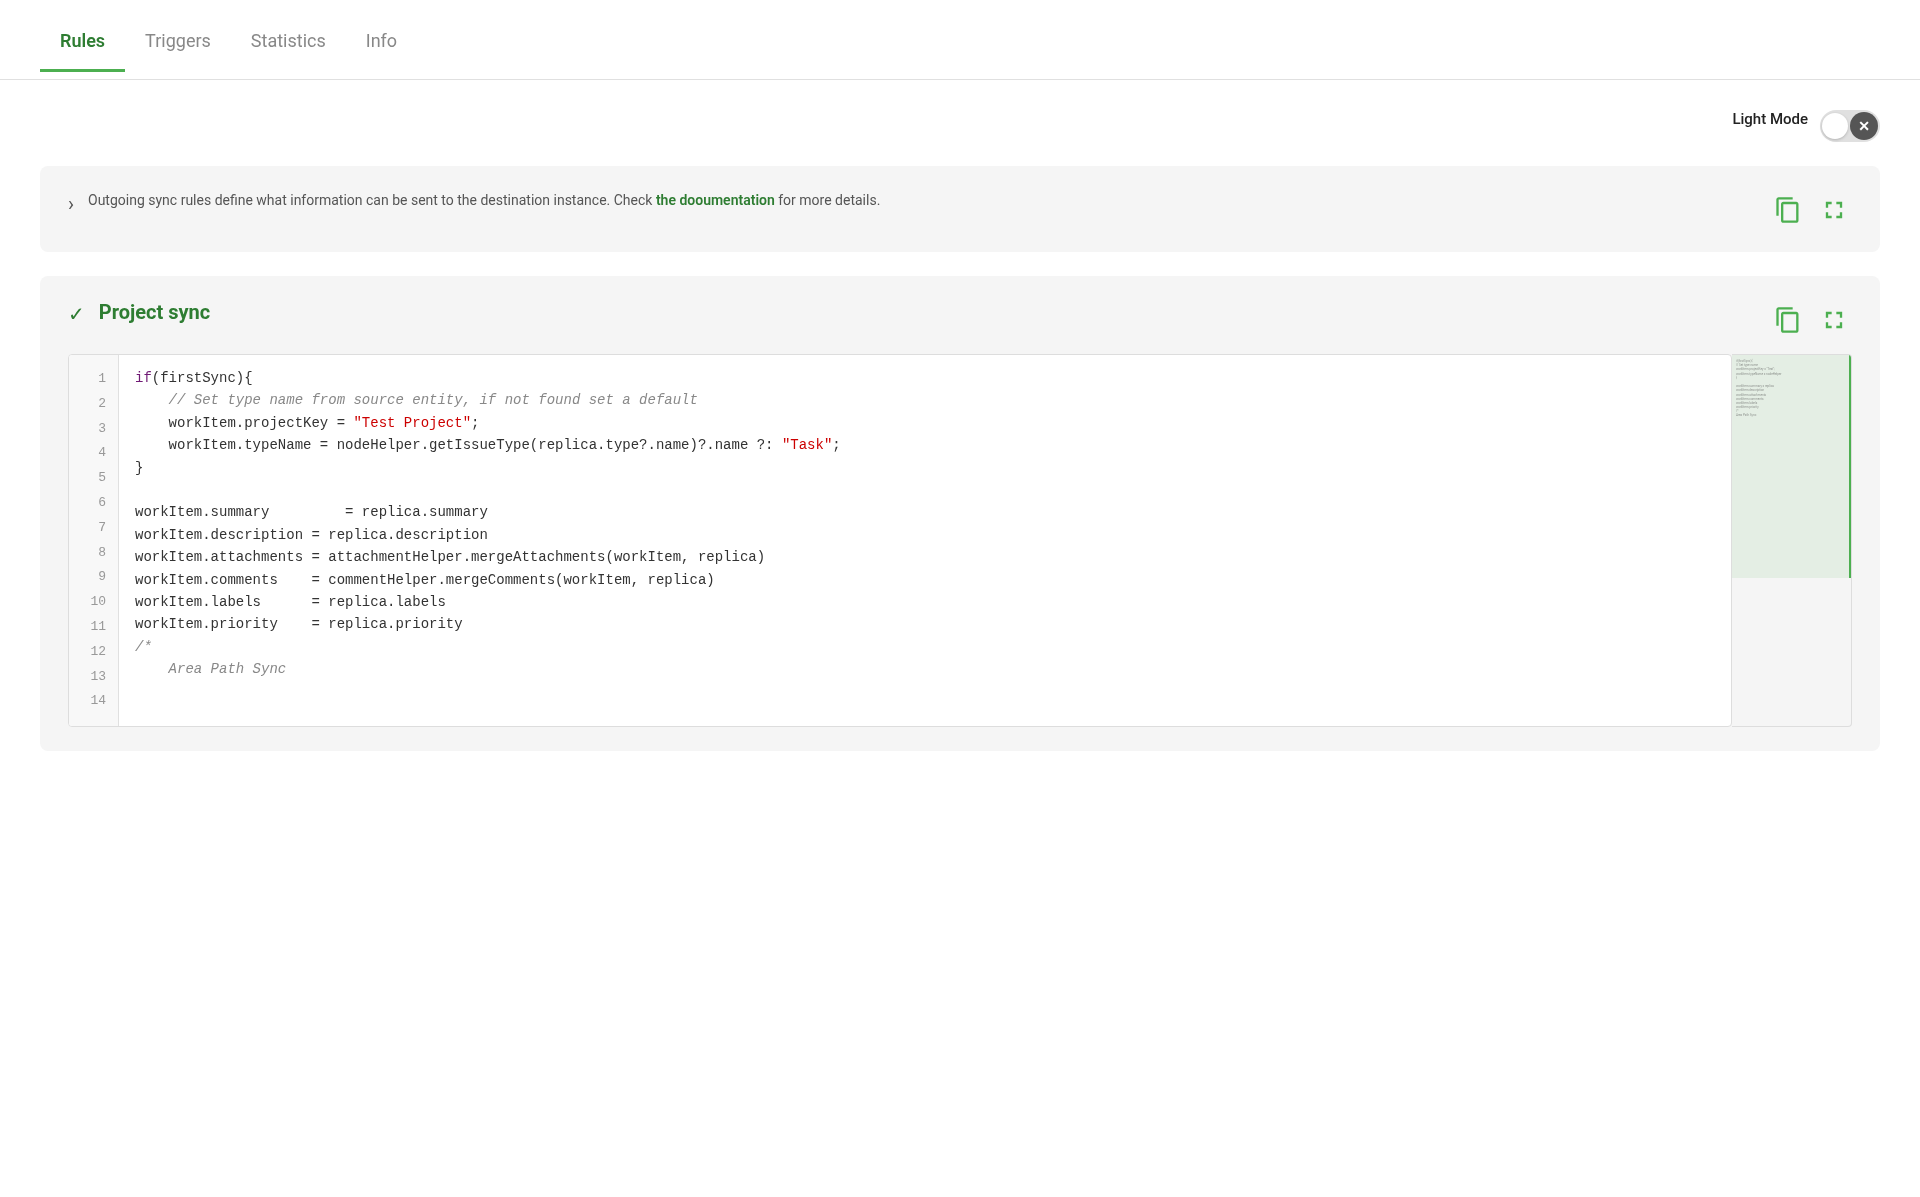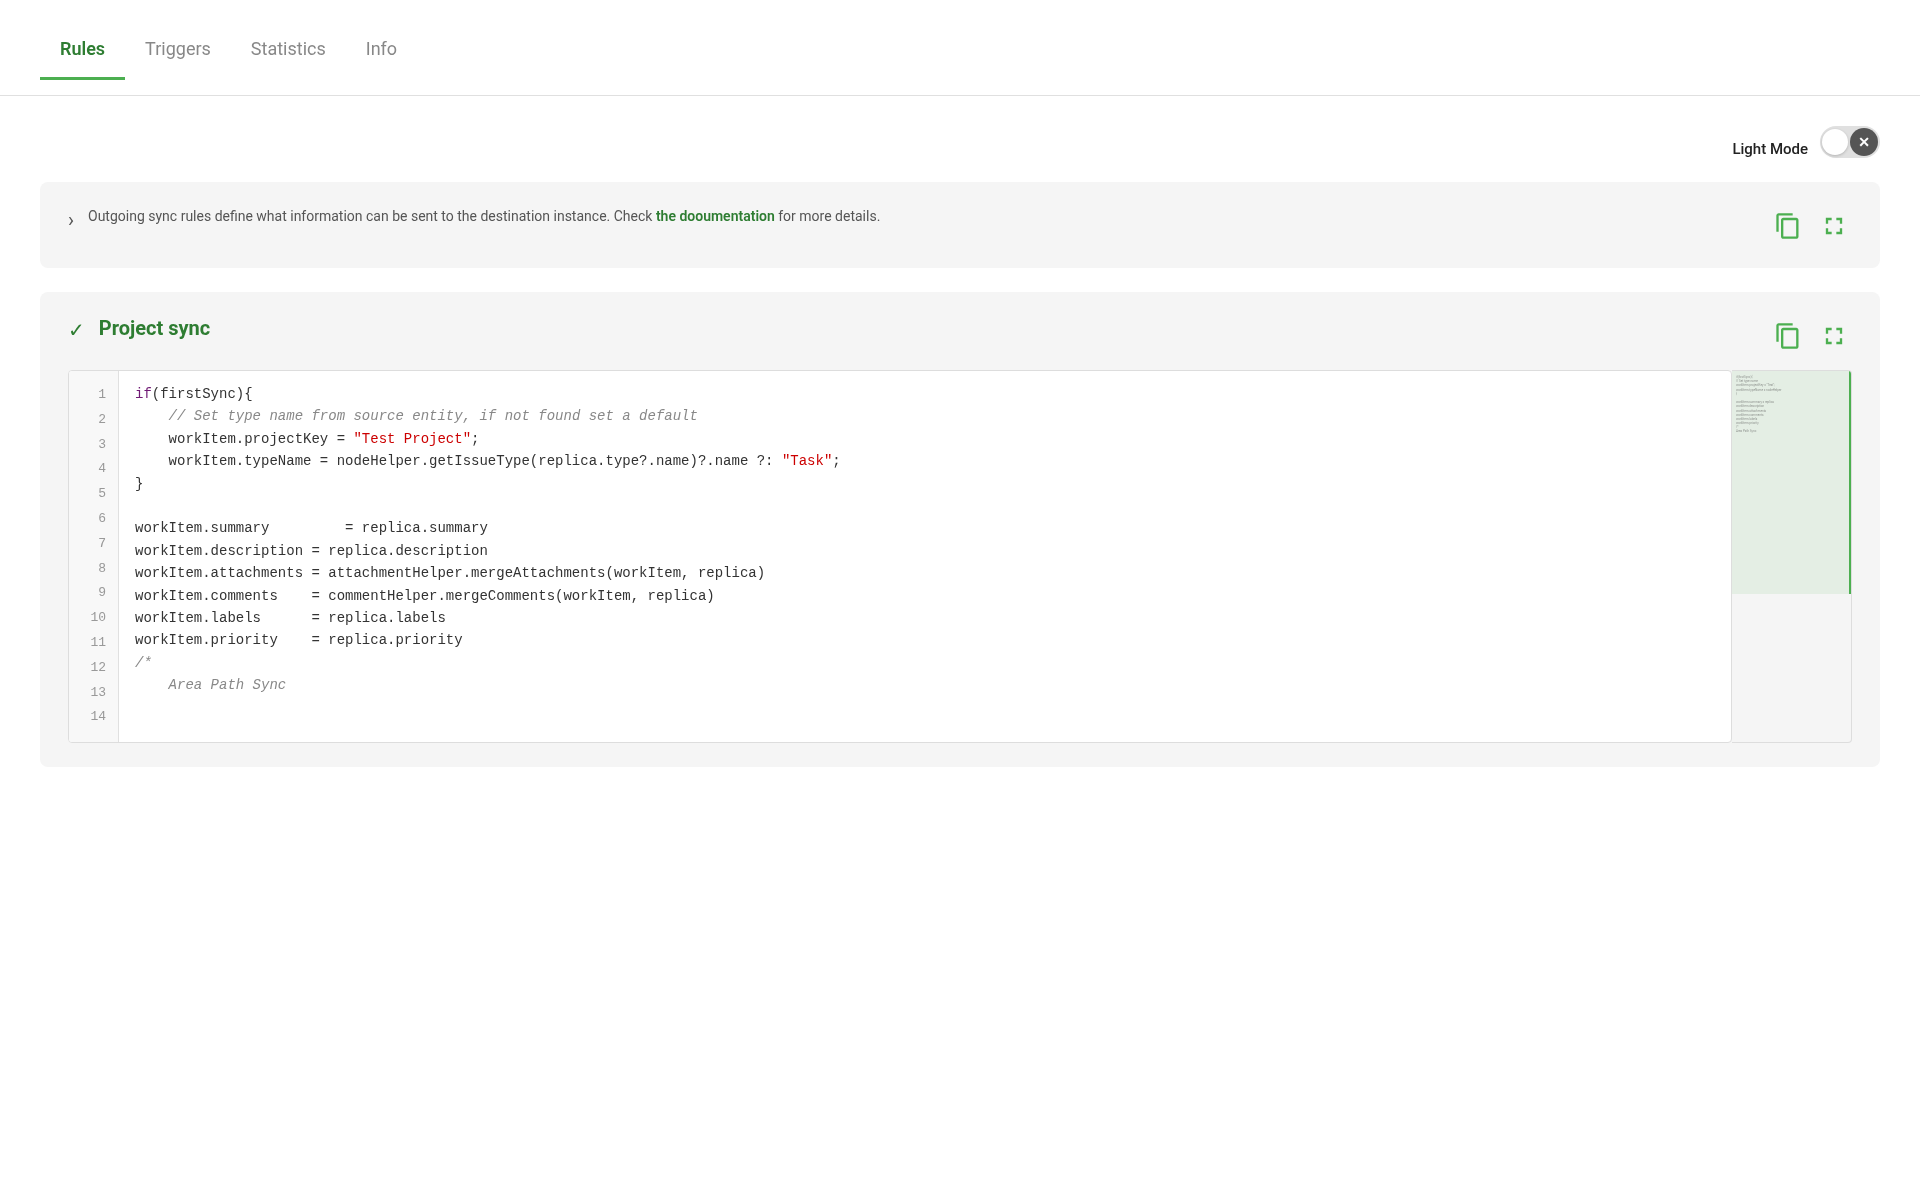--- a/index.html
+++ b/index.html
@@ -8,21 +8,21 @@
       background: #fff;
       color: #333;
       min-height: 1197px;
     }
 
     
     .tabs-container {
       display: flex;
       align-items: center;
       border-bottom: 1px solid #e0e0e0;
-      padding: 16px 40px;
+      padding: 8px 40px;
       background: #fff;
     }
     .tab {
       padding: 22px 20px 18px;
       font-size: 18px;
       cursor: pointer;
       color: #888;
       border-bottom: 3px solid transparent;
       margin-bottom: -1px;
       white-space: nowrap;
@@ -35,21 +35,21 @@
 
     
     .main-content {
       padding: 30px 40px;
     }
 
     
     .light-mode-row {
       display: flex;
       justify-content: flex-end;
-      align-items: flex-end;
+      align-items: flex-start;
       margin-bottom: 24px;
       gap: 12px;
     }
     .light-mode-label {
       font-size: 15px;
       color: #222;
       font-weight: 500;
     }
     .toggle-container {
       display: flex;

